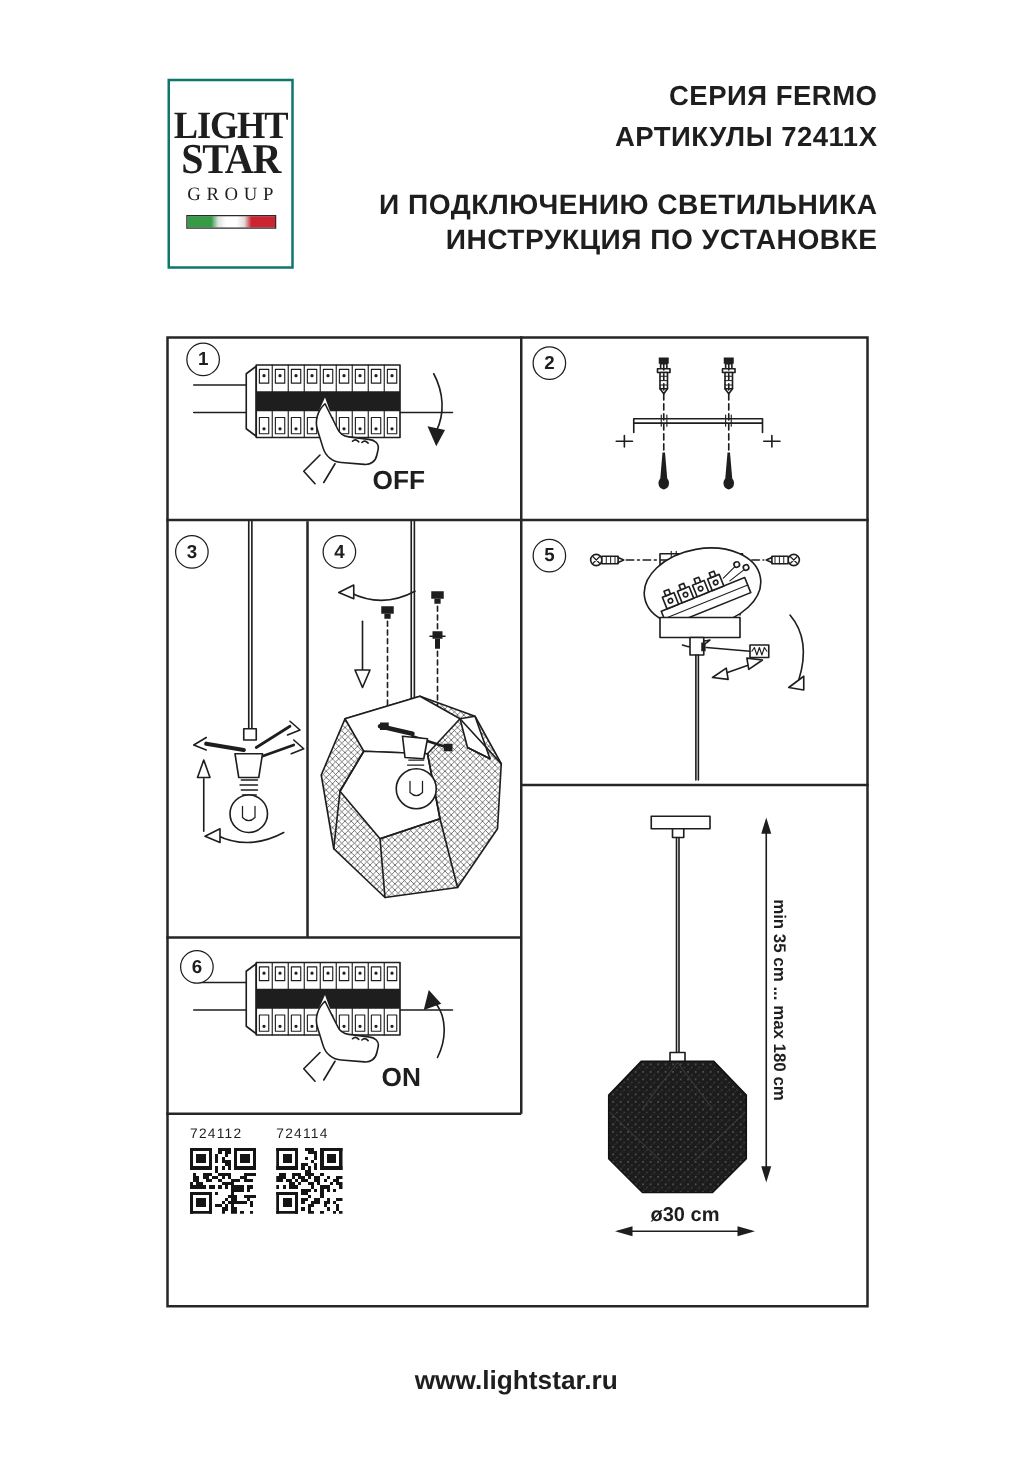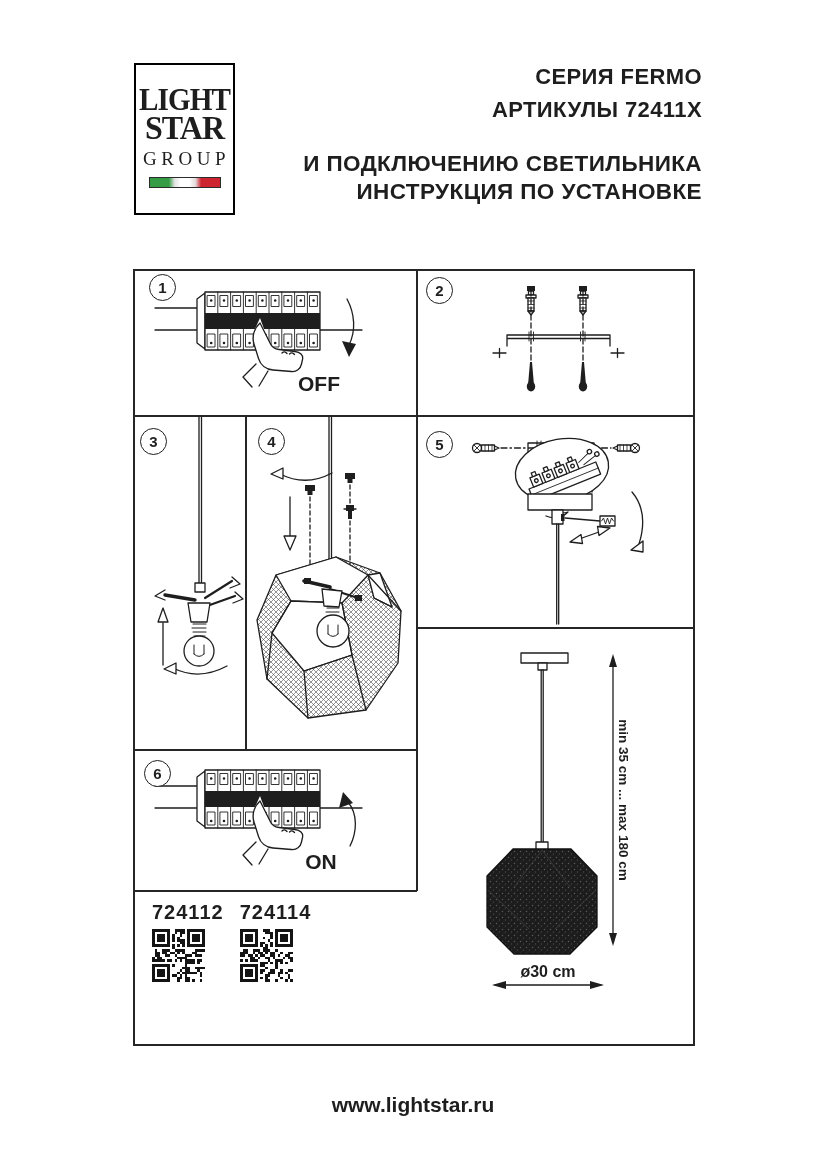--- a/index.html
+++ b/index.html
@@ -1,26 +1,26 @@
 <!DOCTYPE html>
 <html><head>
 <meta charset="utf-8">
 <style>
   html,body{margin:0;padding:0;background:#fff;}
   .page{position:relative;width:826px;height:1169px;background:#ffffff;
         font-family:"Liberation Sans",sans-serif;color:#1e1e1e;overflow:hidden;}
 
   
   .logo{position:absolute;left:134px;top:63px;width:97px;height:127px;
-        border:2px solid #000000;text-align:center;padding-top:21px;background:#fff;}
+        border:2px solid #0f766e;text-align:center;padding-top:21px;background:#fff;}
   .logo-light{font-family:"Liberation Serif",serif;font-weight:bold;font-size:31px;
         line-height:27px;transform:scaleX(.94);letter-spacing:-1px;}
   .logo-star{font-family:"Liberation Serif",serif;font-weight:bold;font-size:34px;
         line-height:30px;transform:scaleX(.94);letter-spacing:-1px;}
-  .logo-group{font-family:"Liberation Serif",serif;font-size:19px;letter-spacing:4.5px;
+  .logo-group{font-family:"Liberation Serif",serif;font-size:15px;letter-spacing:4.5px;
         margin-top:5px;text-indent:4px;}
   .logo-flag{width:70px;height:9px;margin:7px auto 0;border:1px solid #2b2b2b;
         background:linear-gradient(90deg,#339c44 0%,#339c44 27%,#dfe3df 35%,#ffffff 44%,
                    #ffffff 56%,#e3d9d9 65%,#cd2430 73%,#cd2430 100%);}
 
   
   .brand-series{position:absolute;right:124px;top:60px;text-align:right;
         font-weight:bold;font-size:22px;line-height:33px;letter-spacing:.4px;}
   .doc-title{position:absolute;right:124px;top:150px;text-align:right;
         font-weight:bold;font-size:22.5px;line-height:28px;letter-spacing:.4px;}
@@ -34,21 +34,21 @@
         font-weight:bold;font-size:15px;background:#fff;z-index:3;}
   svg.draw{position:absolute;overflow:visible;}
   svg text{font-family:"Liberation Sans",sans-serif;fill:#1e1e1e;}
   .d{stroke:#1e1e1e;fill:none;stroke-width:1.3;stroke-linecap:round;stroke-linejoin:round;}
   .df{stroke:#1e1e1e;fill:#ffffff;stroke-width:1.3;stroke-linejoin:round;}
   .ink{fill:#1e1e1e;stroke:none;}
 
   
   .qr-wrap{position:absolute;left:152px;top:901px;display:flex;gap:16px;z-index:2;}
   .qr-item{text-align:left;}
-  .qr-label{font-weight:bold;font-size:20px;letter-spacing:1px;margin-bottom:5px;}
+  .qr-label{font-weight:normal;font-size:11px;letter-spacing:1px;margin-bottom:5px;}
   .qr-item svg{display:block;}
   .notes{position:absolute;left:152px;top:997px;font-size:15px;line-height:19px;z-index:2;}
   .website{position:absolute;left:0;top:1093px;width:100%;text-align:center;
         font-weight:bold;font-size:21px;}
 </style>
 </head>
 <body>
 
 <div class="page">
 

